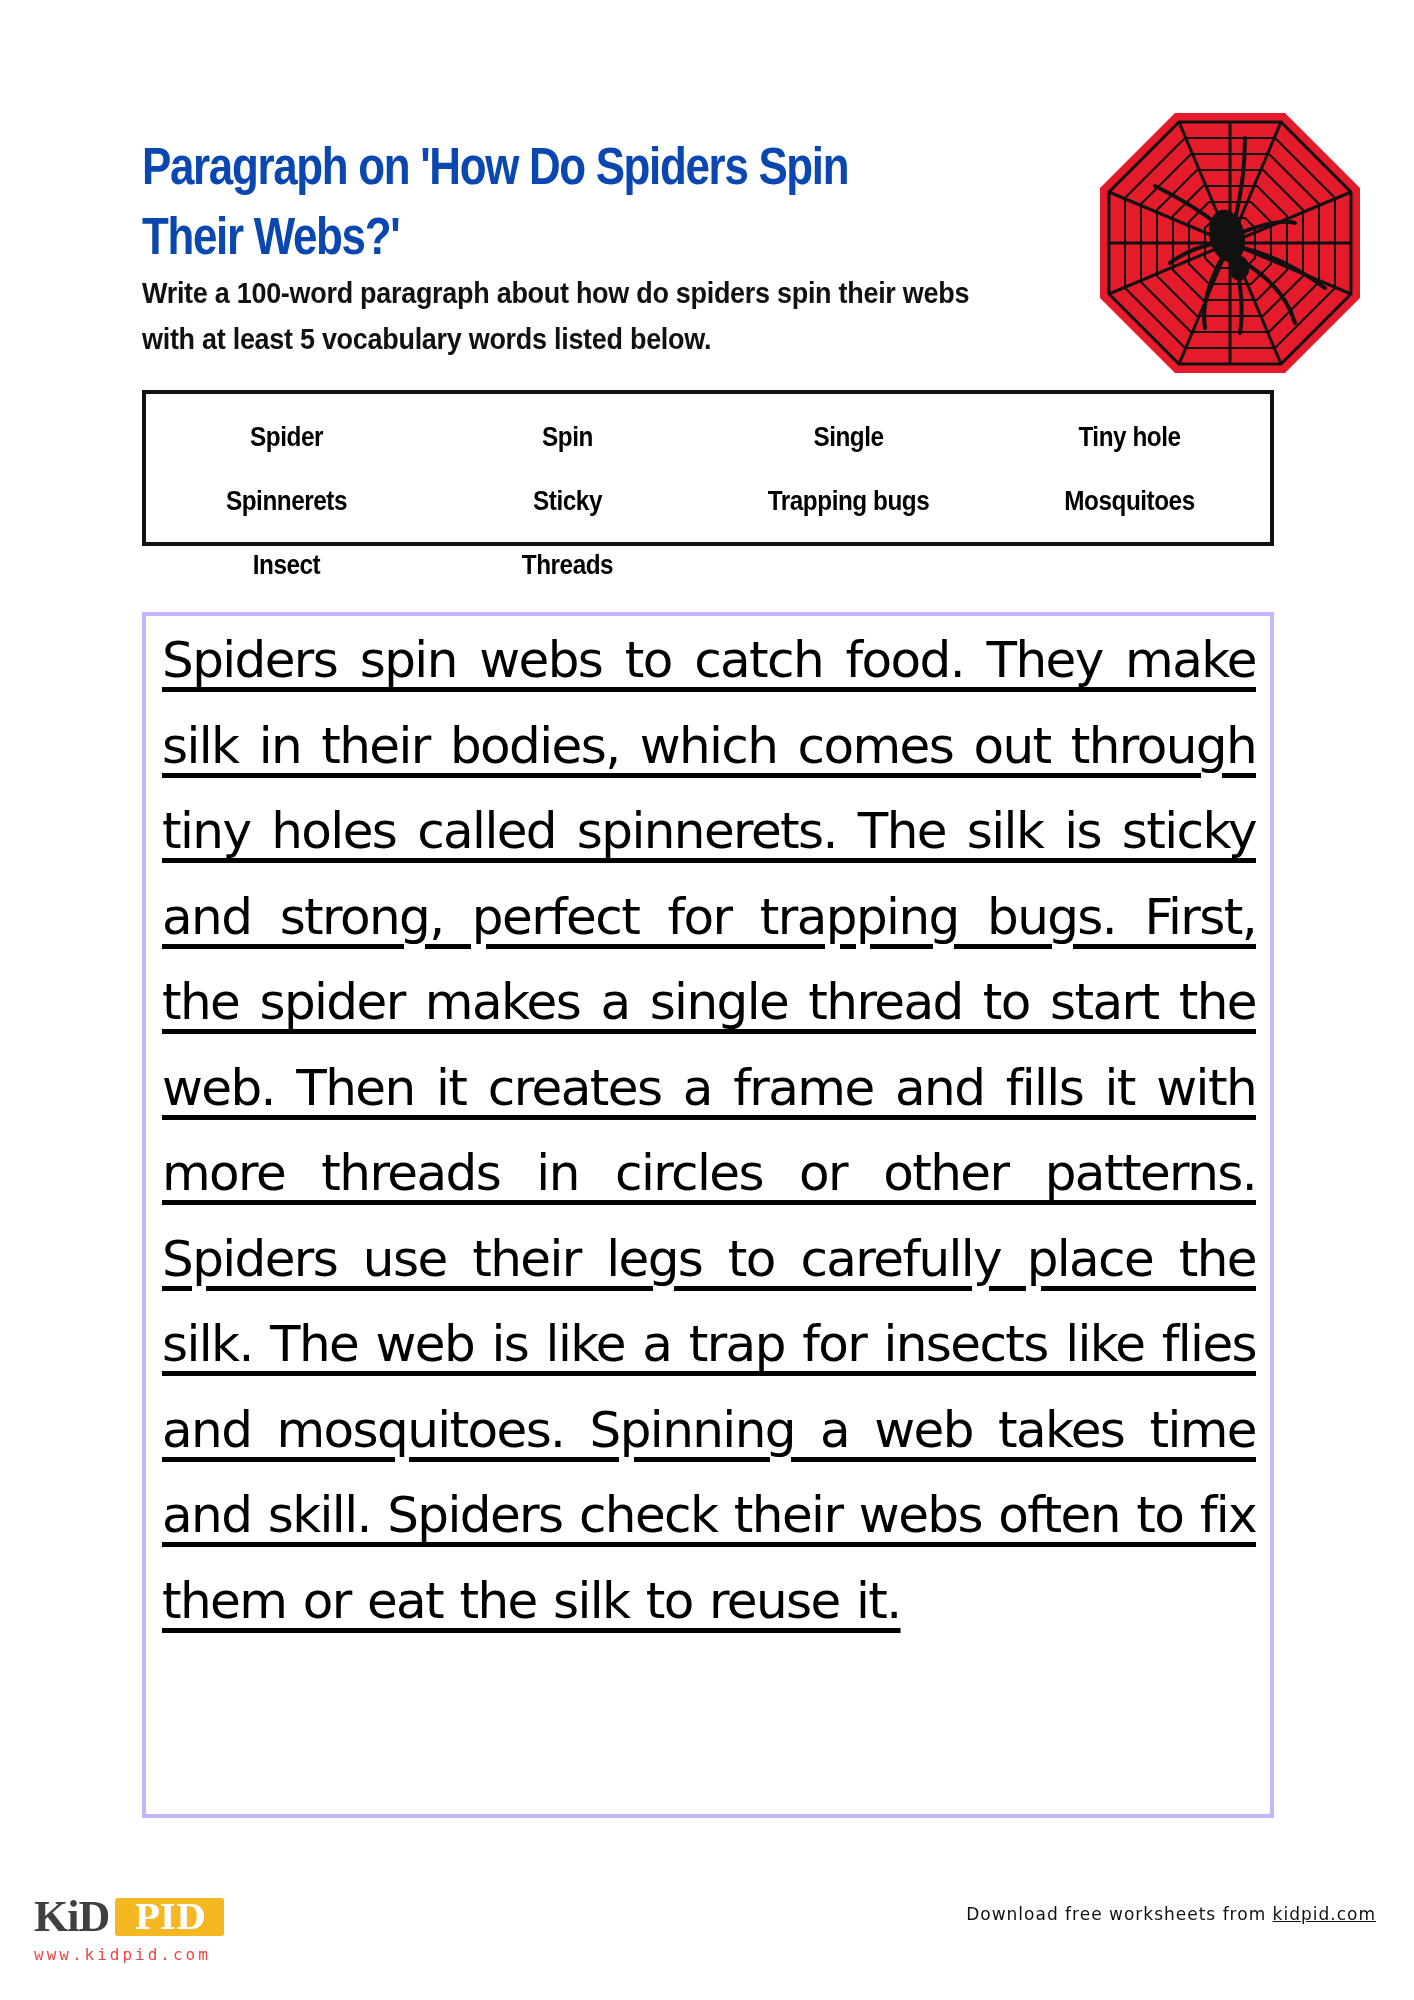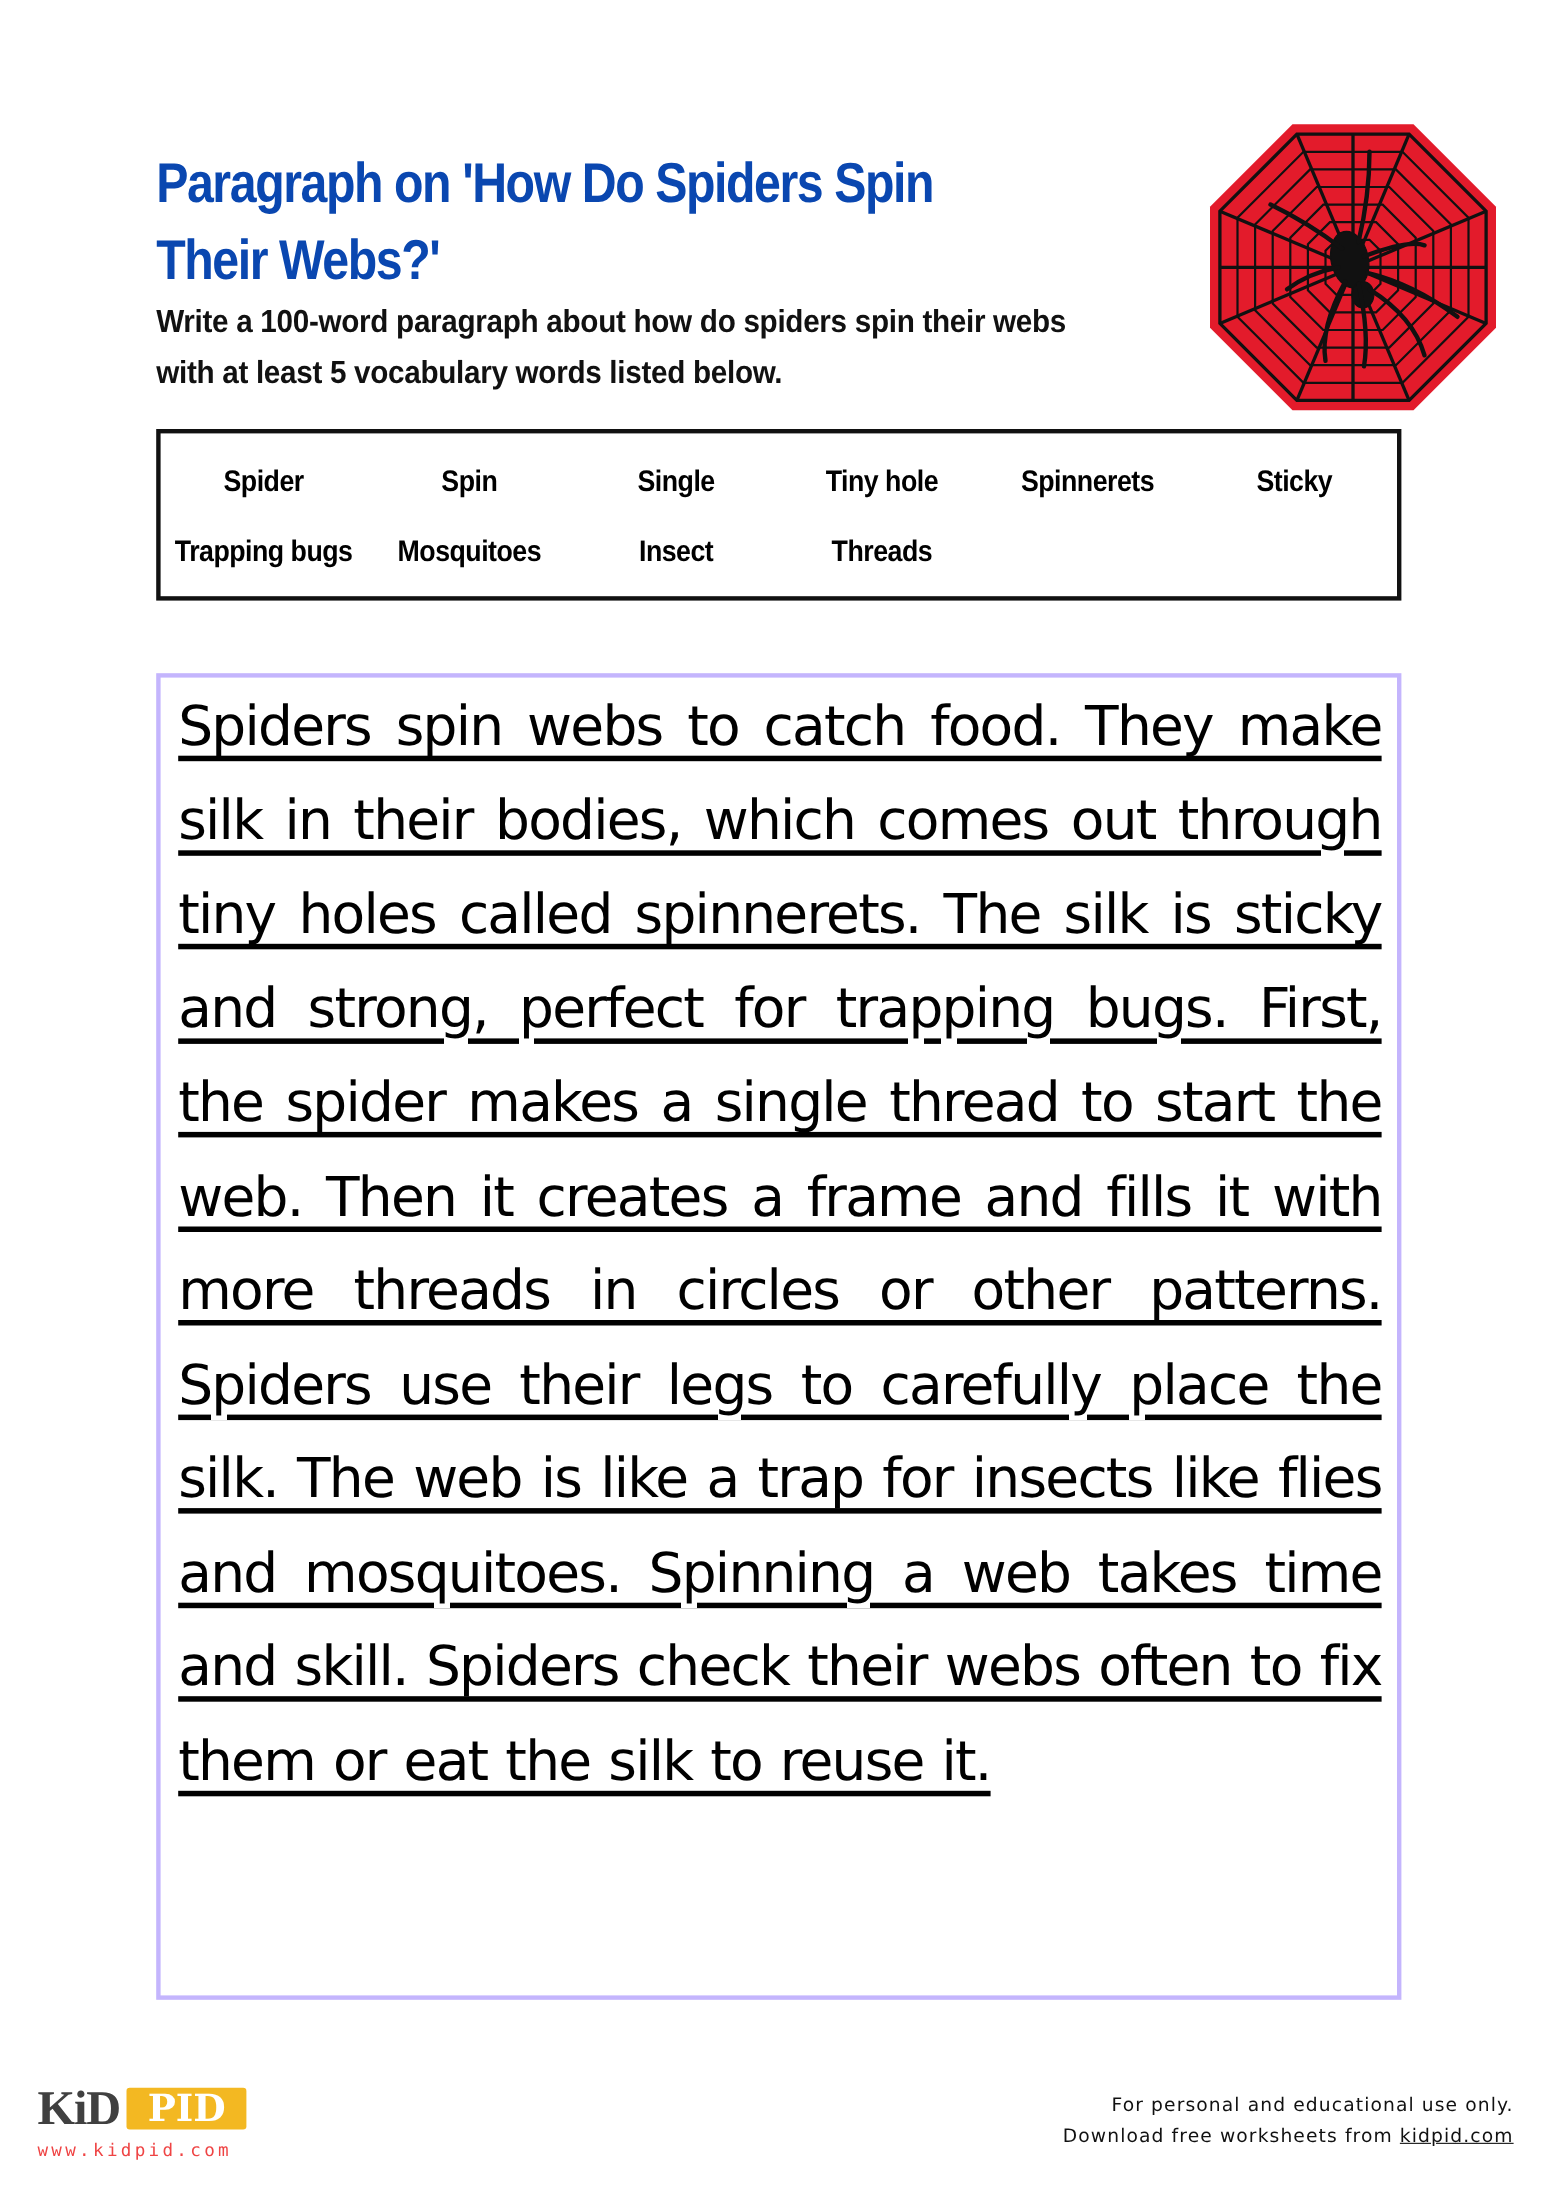--- a/index.html
+++ b/index.html
@@ -20,21 +20,21 @@
       margin: 0;
     }
     .web-icon { position: absolute; left: 1095px; top: 108px; width: 270px; height: 270px; }
 
     .vocab-box {
       position: absolute; left: 142px; top: 390px; width: 1124px; height: 148px;
       border: 4px solid #111; box-sizing: content-box;
     }
     .vocab-grid {
       position: absolute; left: 0; top: 22px; width: 100%;
-      display: grid; grid-template-columns: repeat(6, 1fr); row-gap: 22px;
+      display: grid; grid-template-columns: repeat(4, 1fr); row-gap: 22px;
     }
     .vocab-word {
       text-align: center; font-weight: 700; font-size: 27px; line-height: 42px;
       letter-spacing: -0.5px; transform: scaleX(0.9);
     }
 
     .para-box {
       position: absolute; left: 142px; top: 612px; width: 1124px; height: 1198px;
       border: 4px solid #c4b5fd;
     }
@@ -128,15 +128,14 @@
 
 <div class="logo">
   <div class="logo-row">
     <span class="logo-kid">KiD</span>
     <span class="logo-pid">PID</span>
   </div>
   <div class="logo-url">www.kidpid.com</div>
 </div>
 
 <div class="footer-note">
-  <div>For personal and educational use only.</div>
   <div><span>Download free worksheets from </span><span class="footer-link">kidpid.com</span></div>
 </div>
 
 </body></html>

